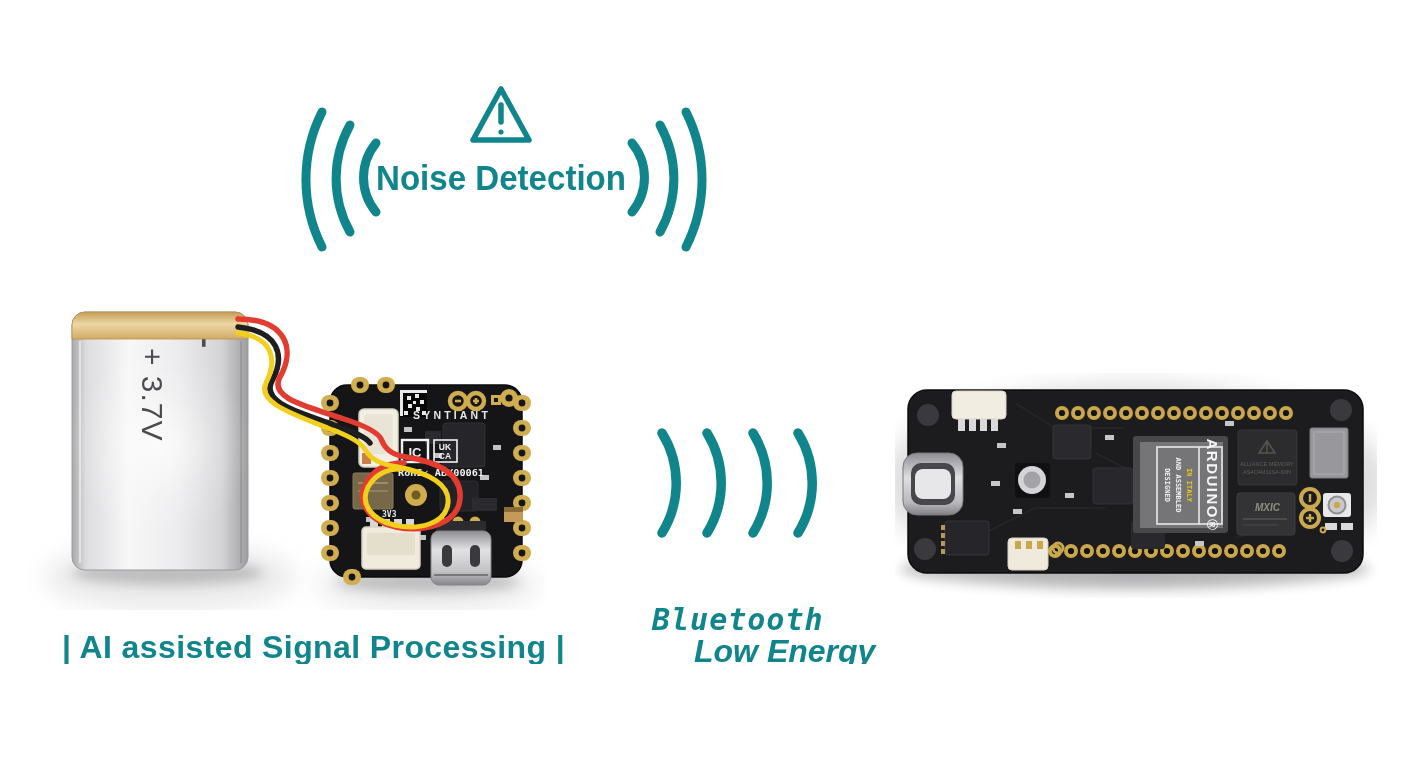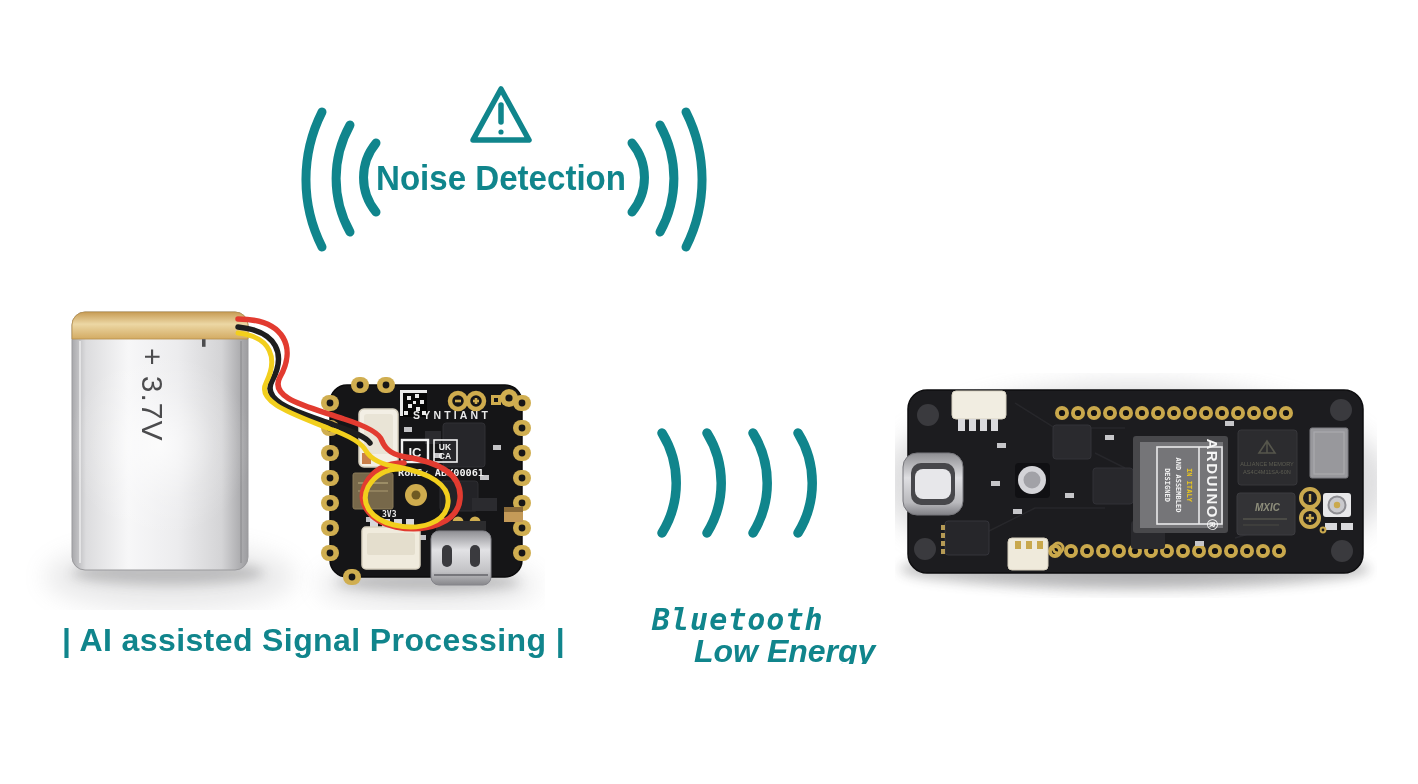--- a/index.html
+++ b/index.html
@@ -1,19 +1,19 @@
 <!DOCTYPE html>
 <html style="--accent: #10858C;"><head>
 <meta charset="utf-8">
 <style>
   html,body{margin:0;padding:0;background:#ffffff;}
   .stage{position:relative;width:1418px;height:664px;background:#fff;overflow:hidden;
          font-family:"Liberation Sans",sans-serif;}
   .abs{position:absolute;}
-  .caption{color:var(--accent);font-weight:bold;font-size:32px;letter-spacing:.4px;white-space:nowrap;}
+  .caption{color:var(--accent);font-weight:bold;font-size:32px;letter-spacing:.4px;white-space:nowrap;margin-top:7px;}
   .ble-label{color:var(--accent);white-space:nowrap;font-style:italic;}
   .ble-label .l1{font-family:"DejaVu Sans Mono",monospace;font-weight:bold;font-size:30px;line-height:31px;letter-spacing:1px;}
   .ble-label .l2{font-family:"Liberation Sans",sans-serif;font-weight:bold;font-size:32px;line-height:33px;margin-left:42px;}
   svg text{font-family:"Liberation Sans",sans-serif;}
   .mono{font-family:"DejaVu Sans Mono",monospace;}
 </style>
 </head>
 <body>
 
 <div class="stage">

